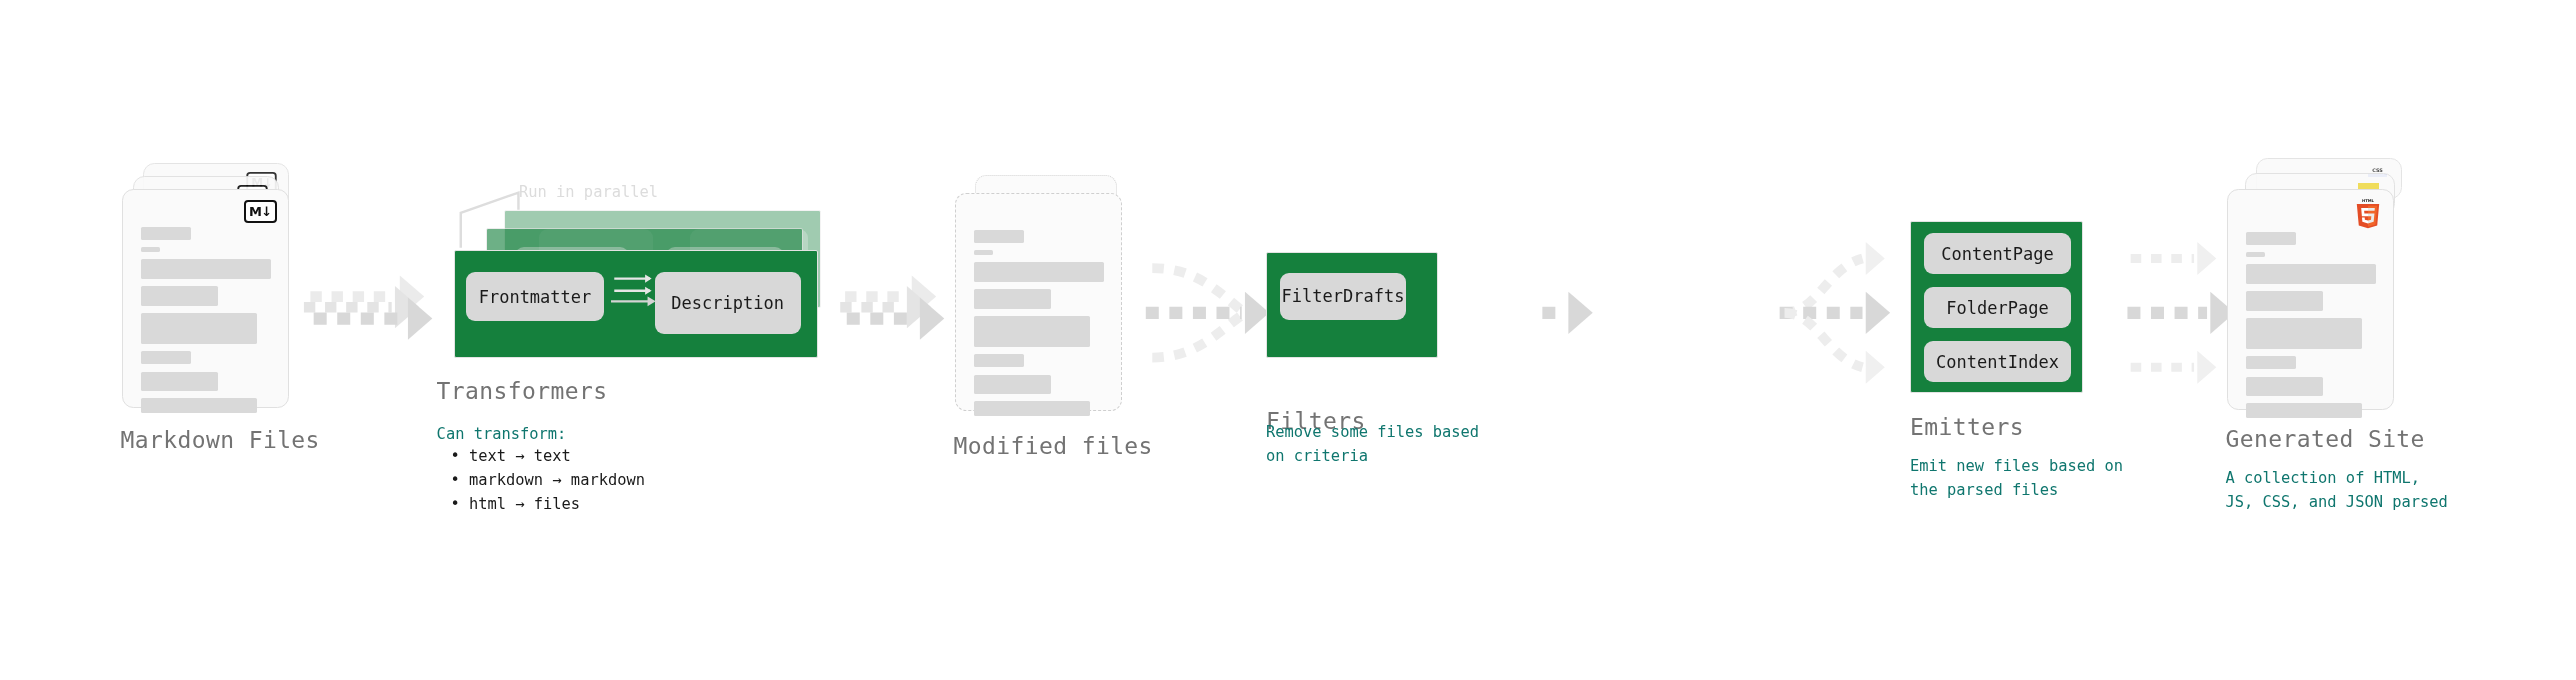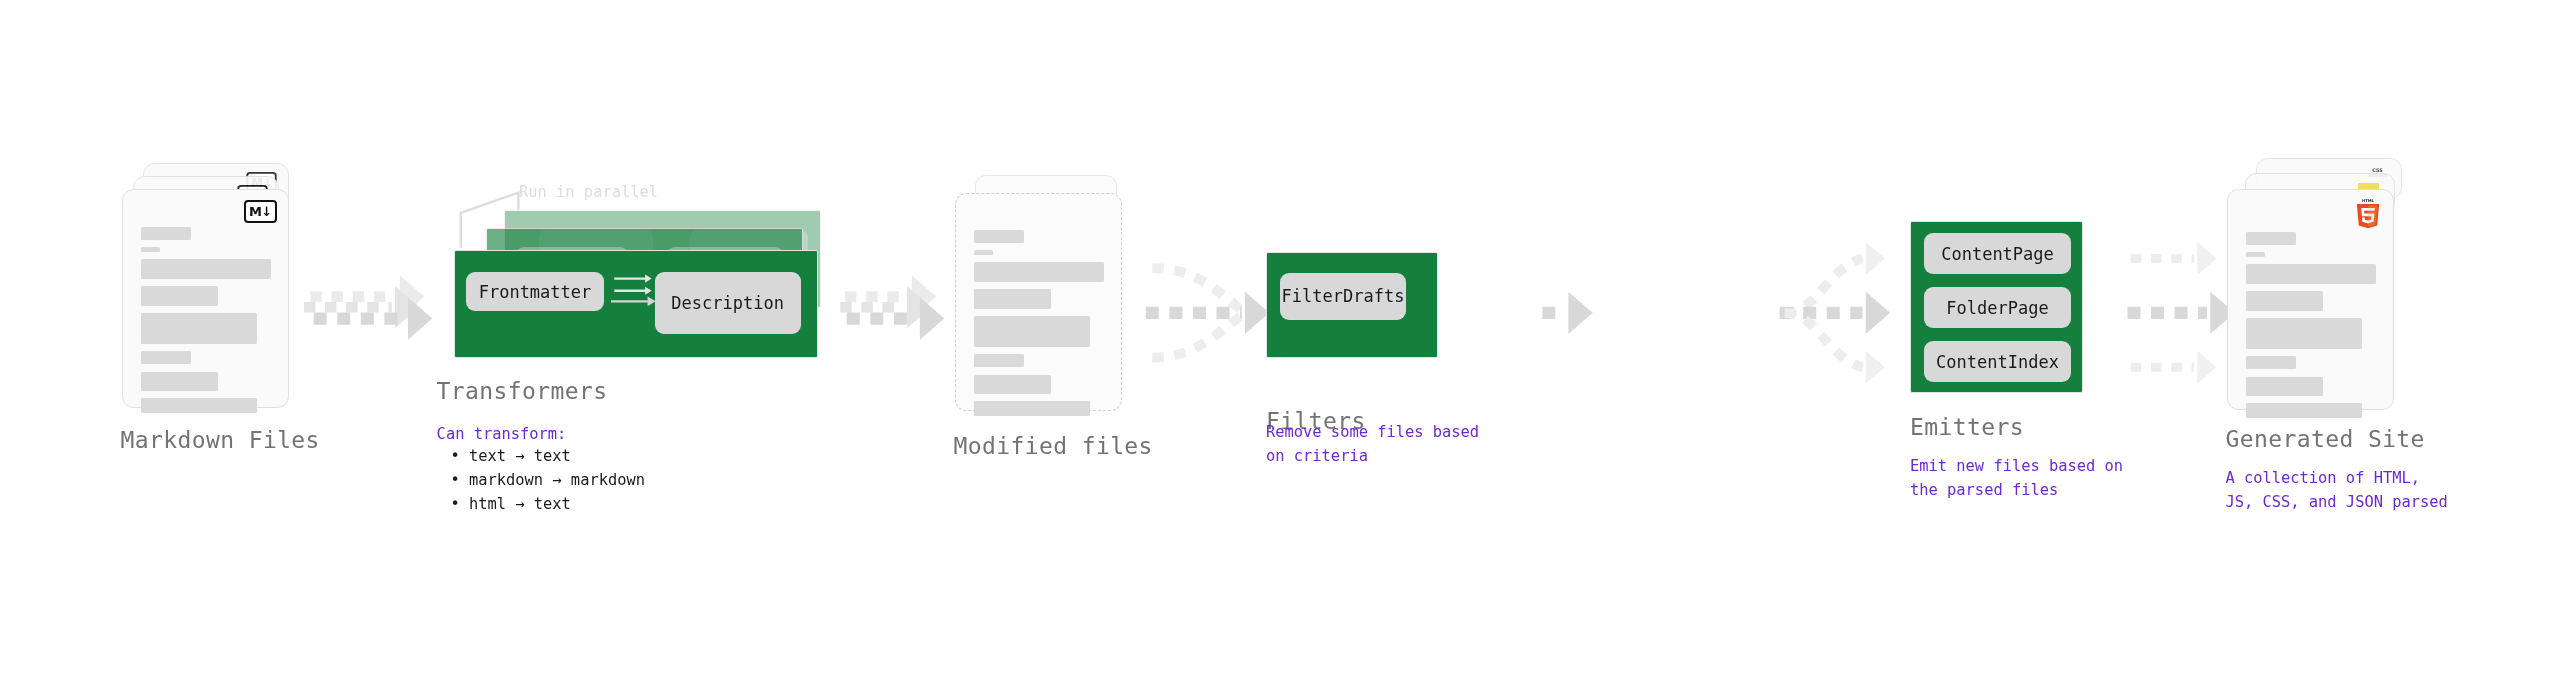--- a/index.html
+++ b/index.html
@@ -67,21 +67,21 @@
   .chip.ghost2{opacity:.30;}
   .chip.ghost1{opacity:.48;}
 
   
   .cap-title{
     position:absolute;white-space:nowrap;
     font-size:23px;font-weight:400;color:#737373;letter-spacing:0.4px;
   }
   .cap-sub{
     position:absolute;white-space:pre;
-    font-size:15.4px;line-height:1.55;color:#6d28d9;
+    font-size:15.4px;line-height:1.55;color:#0f766e;
   }
   .cap-list{position:absolute;font-size:15.4px;line-height:1.55;color:#1a1a1a;}
   .cap-list .li{white-space:pre;}
 
   
   .annot-label{
     position:absolute;white-space:nowrap;
     font-size:15.4px;color:#dcdcdc;
   }
   svg.overlay{position:absolute;left:0;top:0;pointer-events:none;}
@@ -206,21 +206,21 @@
       <div class="chip ghost2" style="left:34px;top:18px;width:114px;height:47px;"></div>
       <div class="chip ghost2" style="left:185px;top:18px;width:118px;height:47px;"></div>
     </div>
 
     <div class="pbox ghost1" style="left:47px;top:41px;width:317px;height:98px;">
       <div class="chip ghost1" style="left:28px;top:18px;width:114px;height:47px;"></div>
       <div class="chip ghost1" style="left:179px;top:18px;width:118px;height:47px;"></div>
     </div>
 
     <div class="pbox" style="left:14.6px;top:63px;width:364px;height:108px;">
-      <div class="chip" style="left:11.4px;top:21px;width:138px;height:39px;">Frontmatter</div>
+      <div class="chip" style="left:11.4px;top:21px;width:138px;height:49px;">Frontmatter</div>
       <div class="chip" style="left:200px;top:21px;width:146px;height:62px;">Description</div>
 
       <svg width="364" height="108" style="position:absolute;left:0;top:0;" viewBox="0 0 448 133">
         <g stroke="#e6e6e6" stroke-width="3" fill="none">
           <line x1="196" y1="34" x2="240" y2="34"></line>
             <path d="M234,29 L242,34 L234,39" fill="#e6e6e6" stroke="none"></path>
           <line x1="196" y1="49" x2="240" y2="49"></line>
             <path d="M234,44 L242,49 L234,54" fill="#e6e6e6" stroke="none"></path>
         </g>
         <g stroke="#d4d4d4" stroke-width="3" fill="none">
@@ -228,21 +228,21 @@
             <path d="M237,56 L247,62 L237,68" fill="#d4d4d4" stroke="none"></path>
         </g>
       </svg>
     </div>
 
     <div class="cap-title" style="left:-2.4px;top:191px;">Transformers</div>
     <div class="cap-sub" style="left:-2.4px;top:236px;">Can transform:</div>
     <div class="cap-list" style="left:11.4px;top:258px;">
       <div class="li">•&nbsp;<span>text → text</span></div>
       <div class="li">•&nbsp;<span>markdown → markdown</span></div>
-      <div class="li">•&nbsp;<span>html → text</span></div>
+      <div class="li">•&nbsp;<span>html → files</span></div>
     </div>
   </div>
 
   <div class="stage" style="left:955px;top:175px;">
     <div class="filestack" style="width:187px;height:244px;">
       <div class="fcard dotted" style="left:19.5px;top:0px;width:142px;height:41px;"></div>
       <div class="fcard dashed" style="left:0px;top:18px;width:167px;height:218px;">
         <div class="skeleton" style="top:36px;">
           <div class="bar" style="width:50px;height:13px;"></div>
           <div class="bar" style="width:18.7px;height:4.9px;"></div>

